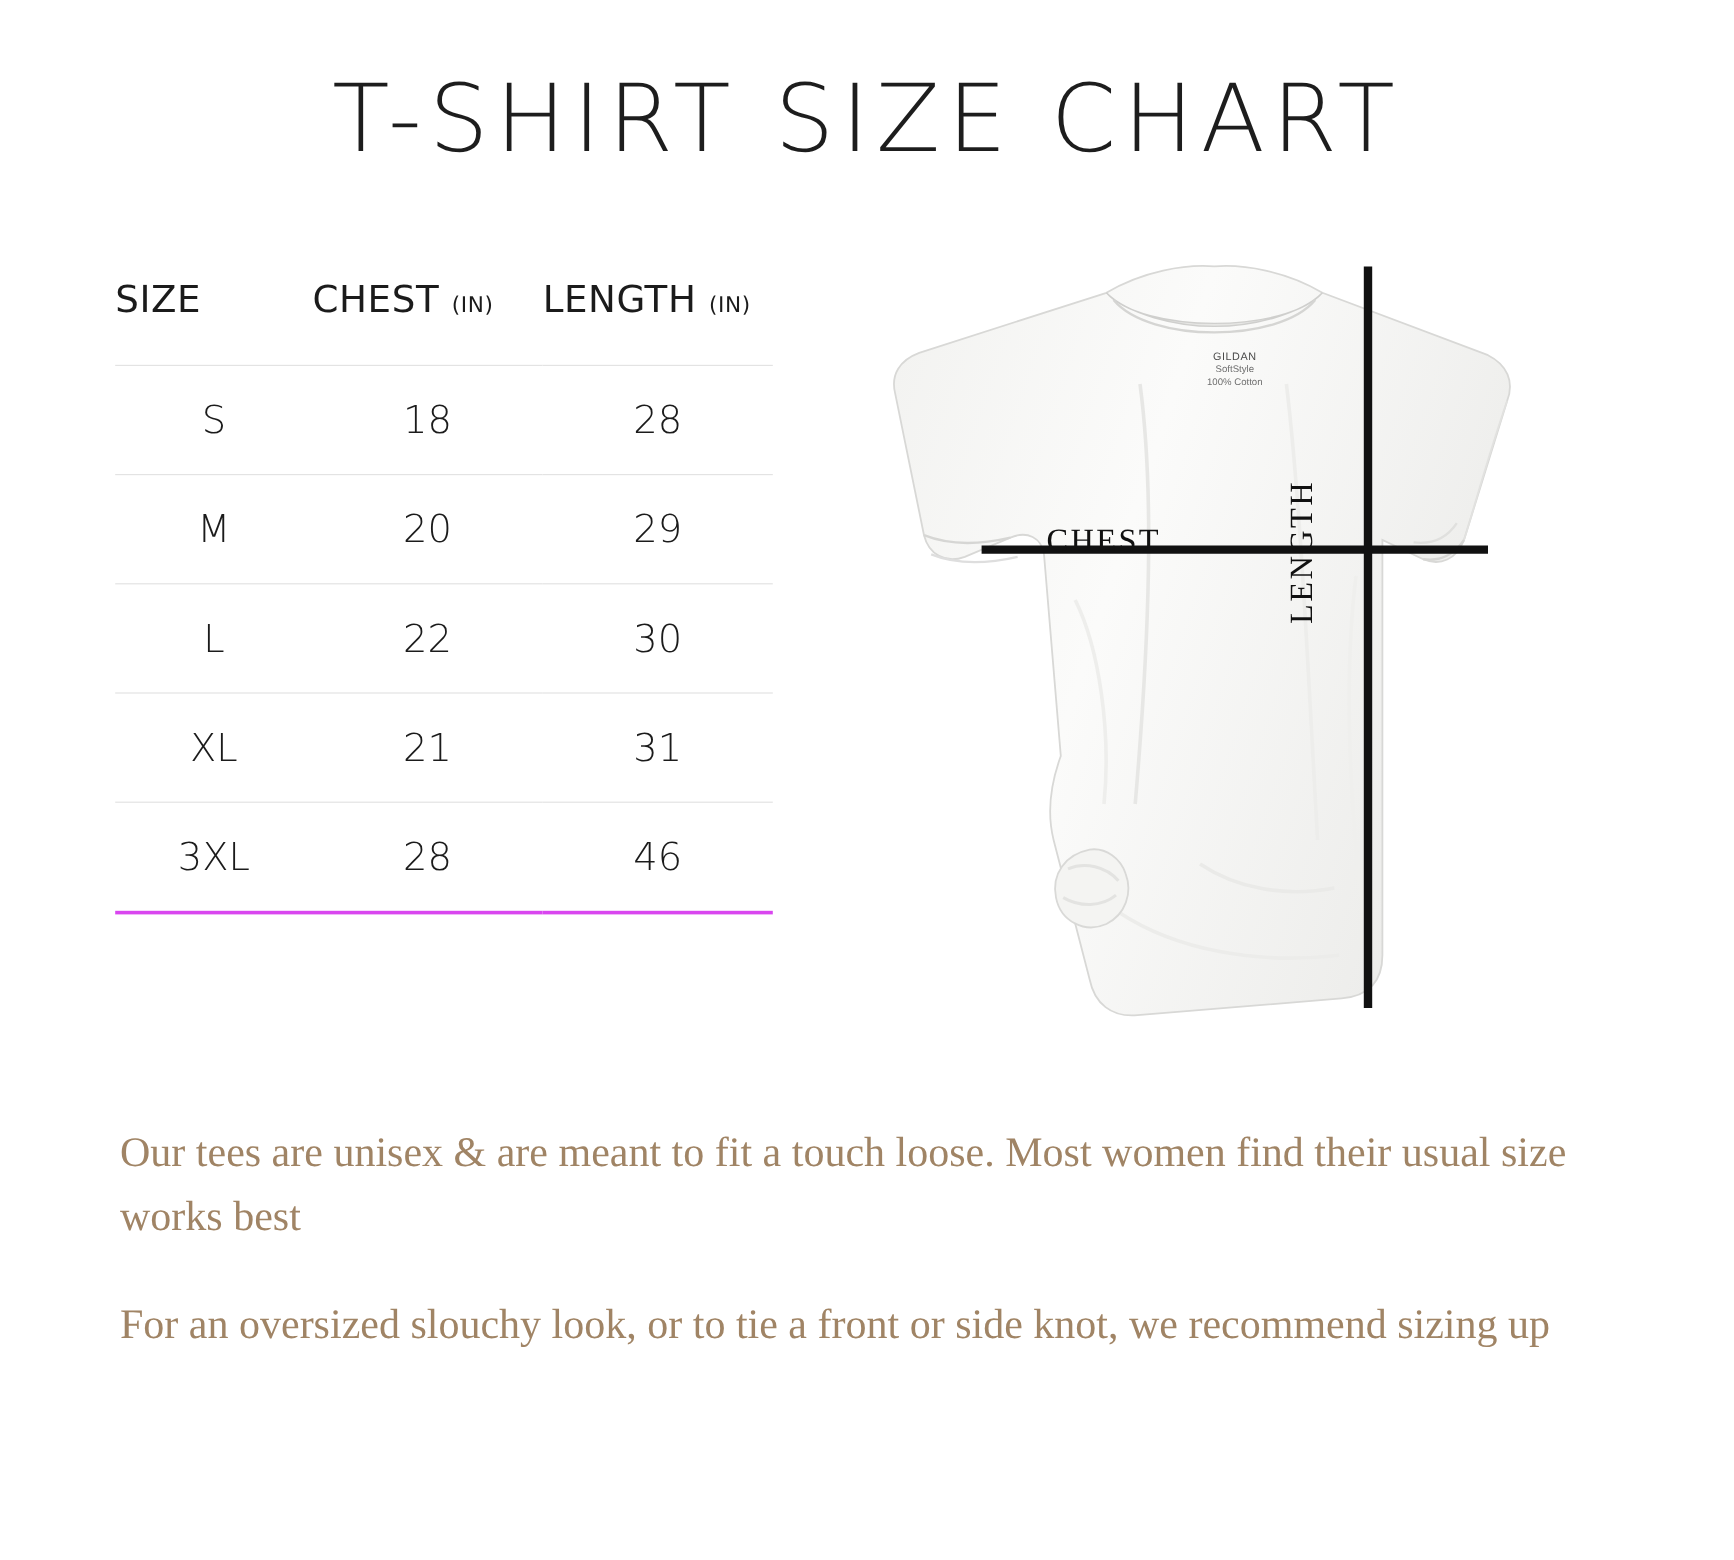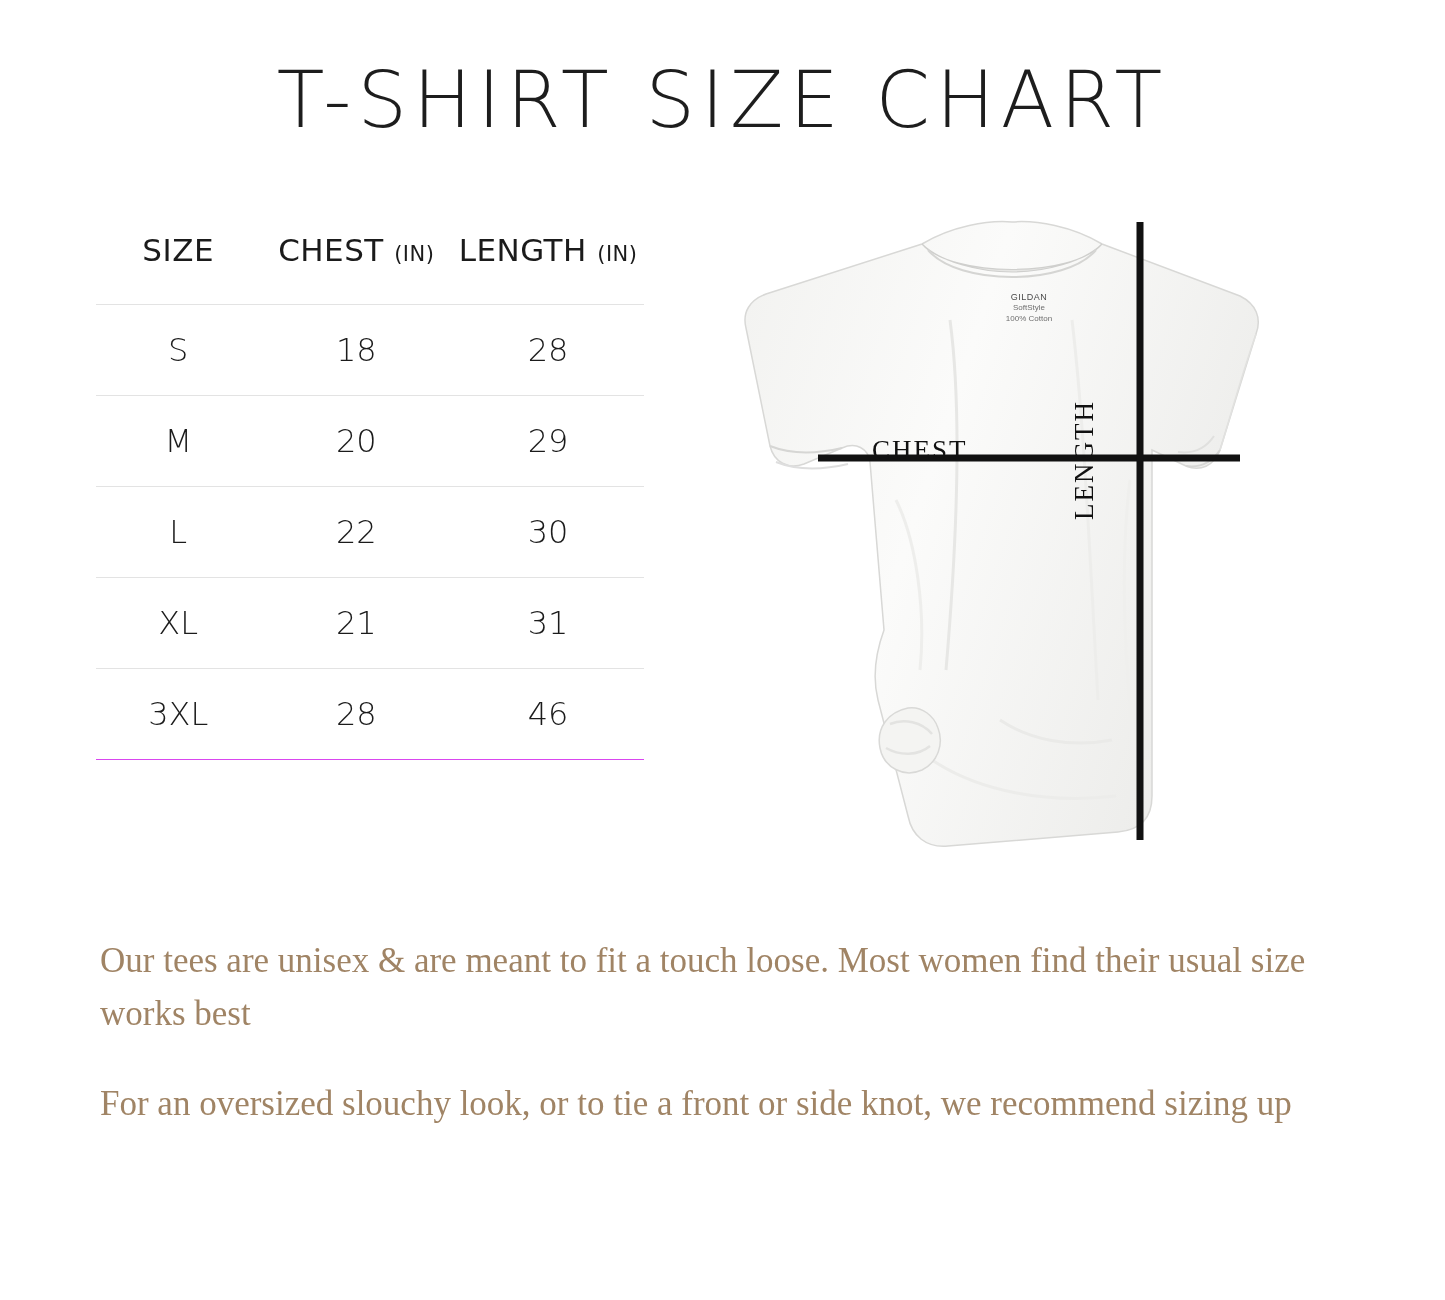--- a/index.html
+++ b/index.html
@@ -47,37 +47,37 @@
   table.size-table {
     width: 100%;
     border-collapse: collapse;
     font-family: "DejaVu Sans", sans-serif;
   }
   table.size-table th {
     font-weight: 400;
     font-size: 31px;
     letter-spacing: 0.5px;
     padding: 0 0 36px 0;
-    text-align: center;
+    text-align: left;
     color: #1b1b1b;
   }
   table.size-table th .unit {
-    font-size: 21px;
+    font-size: 18px;
     letter-spacing: 0.5px;
   }
   table.size-table td {
     font-weight: 300;
     font-size: 32px;
     text-align: center;
     padding: 26px 0 26px 0;
     border-top: 1px solid #e3e3e3;
     color: #1b1b1b;
   }
   table.size-table tbody tr:last-child td {
-    border-bottom: 1px solid #d946ef;
+    border-bottom: 3px solid #d946ef;
   }
   table.size-table col.c-size { width: 30%; }
   table.size-table col.c-chest { width: 35%; }
   table.size-table col.c-length { width: 35%; }
 
   
   .shirt-area {
     position: absolute;
     left: 700px;
     top: 200px;

